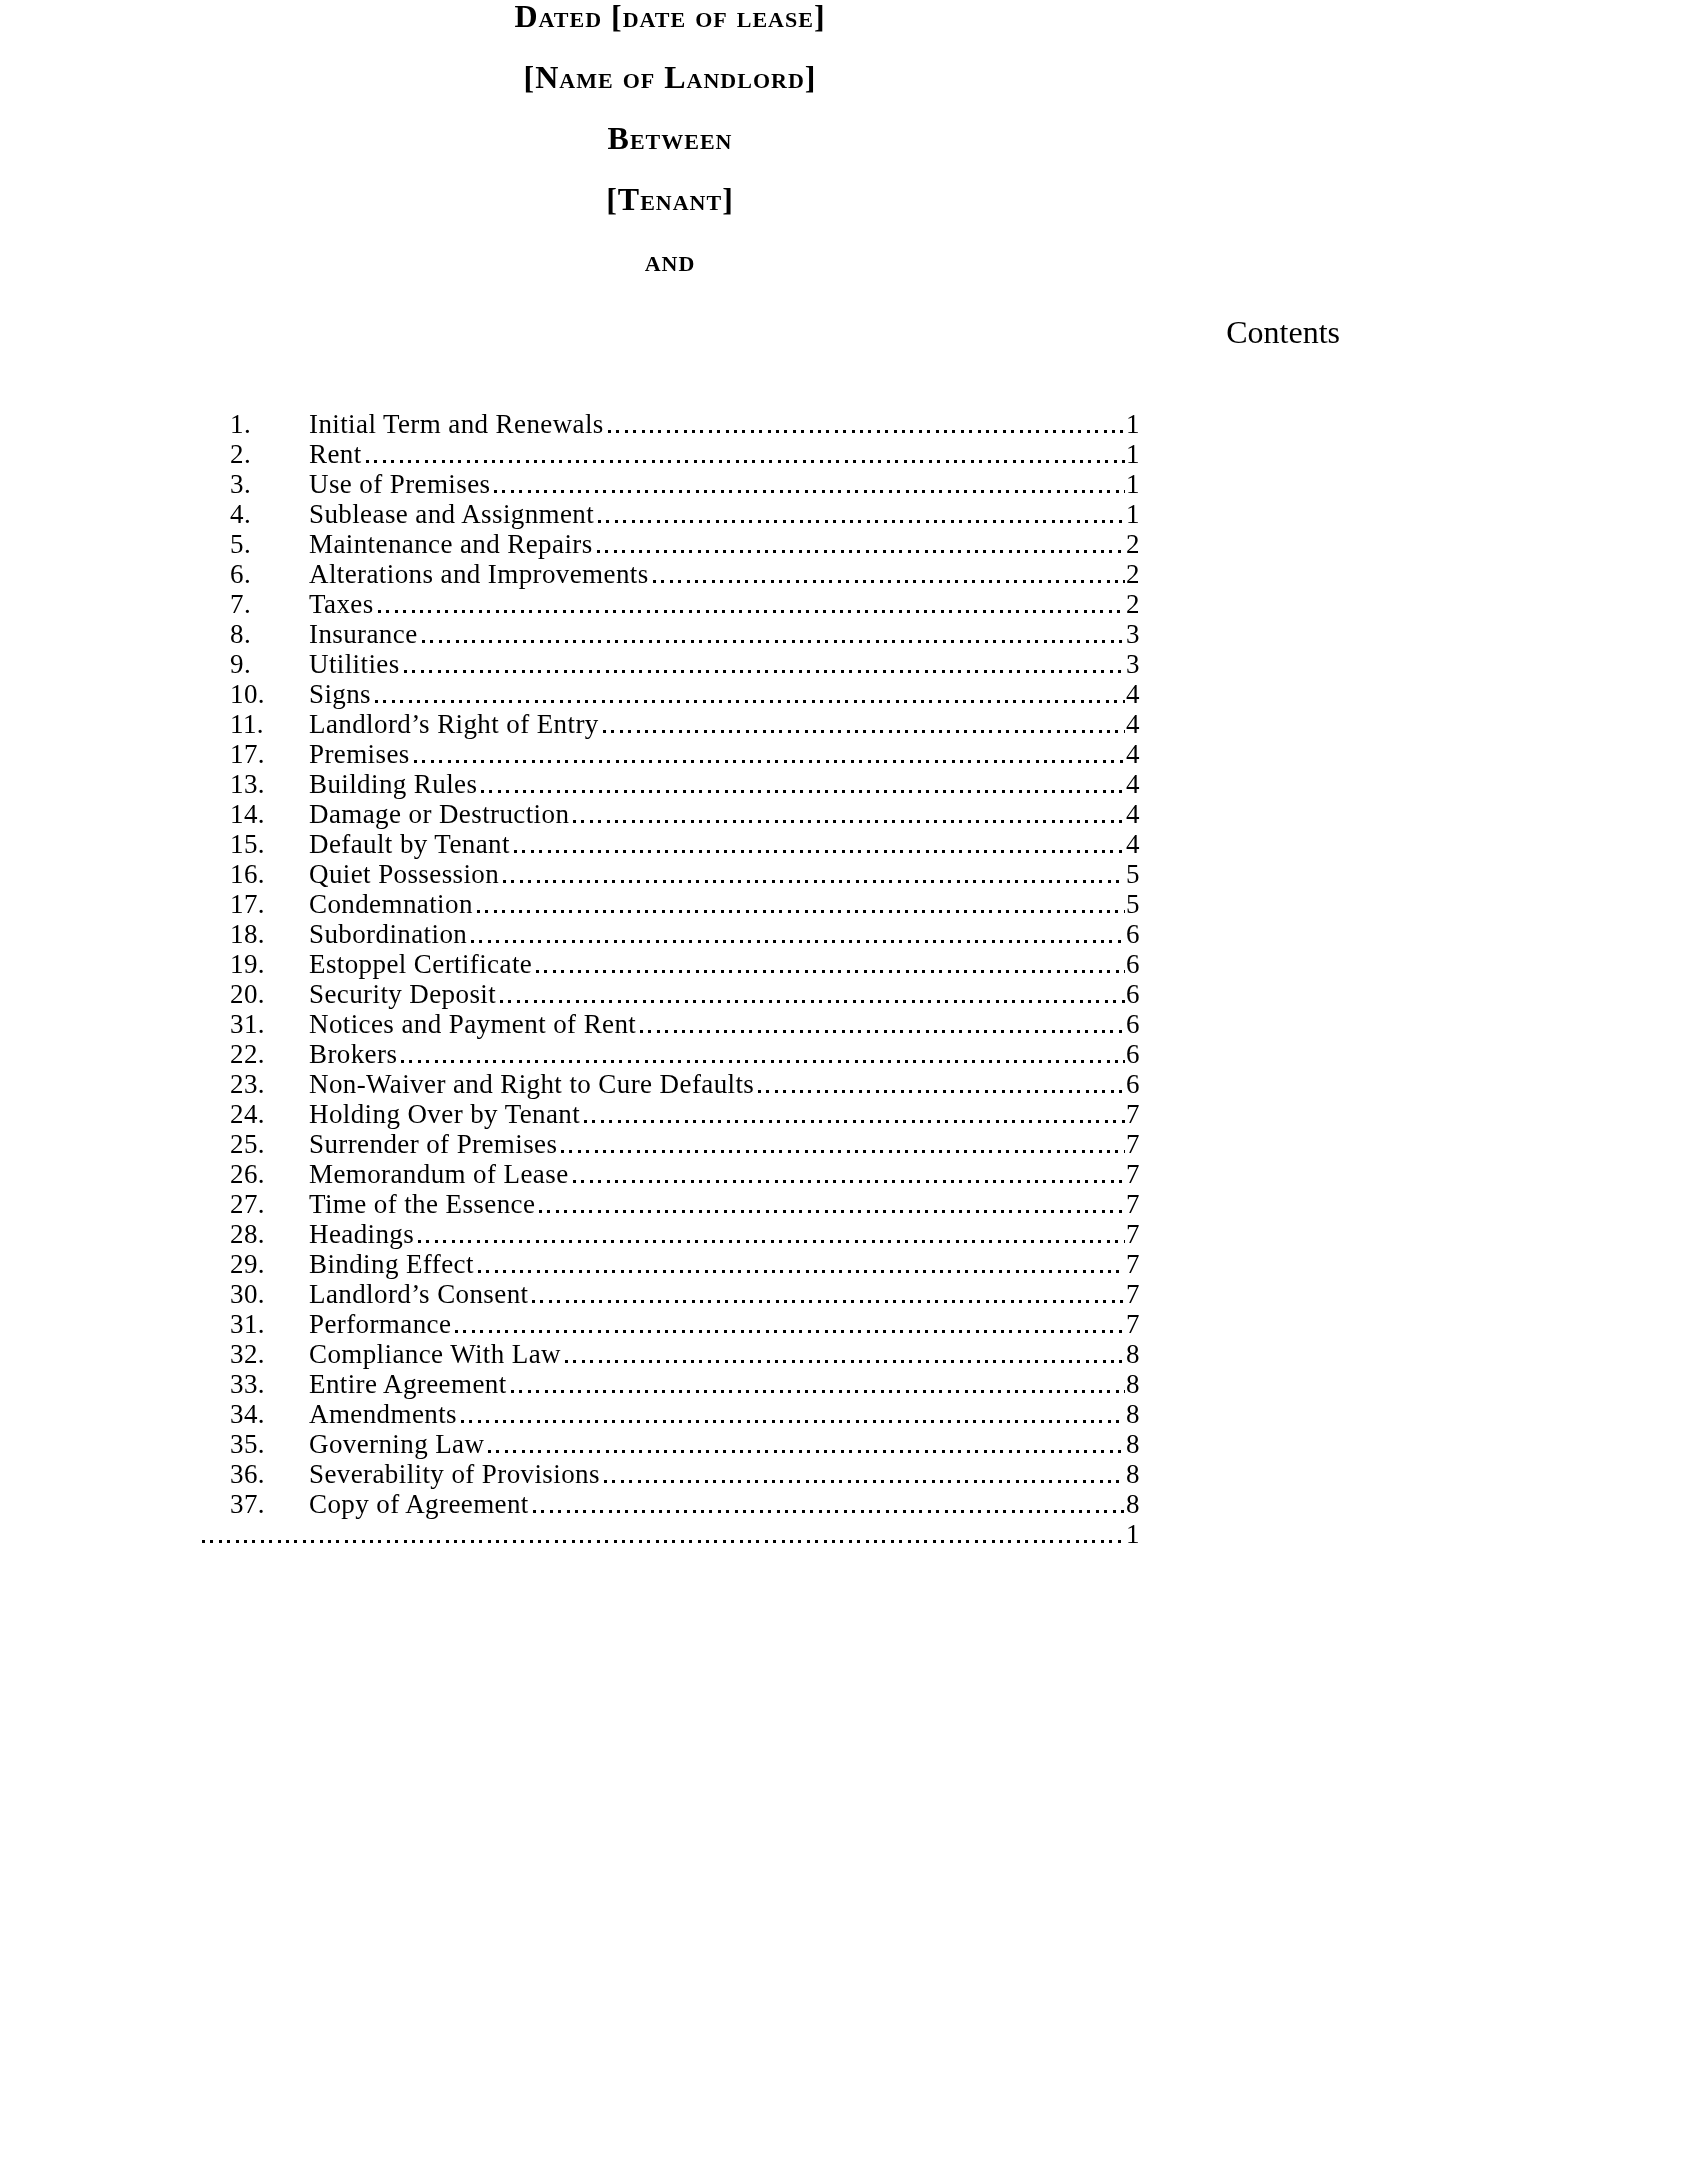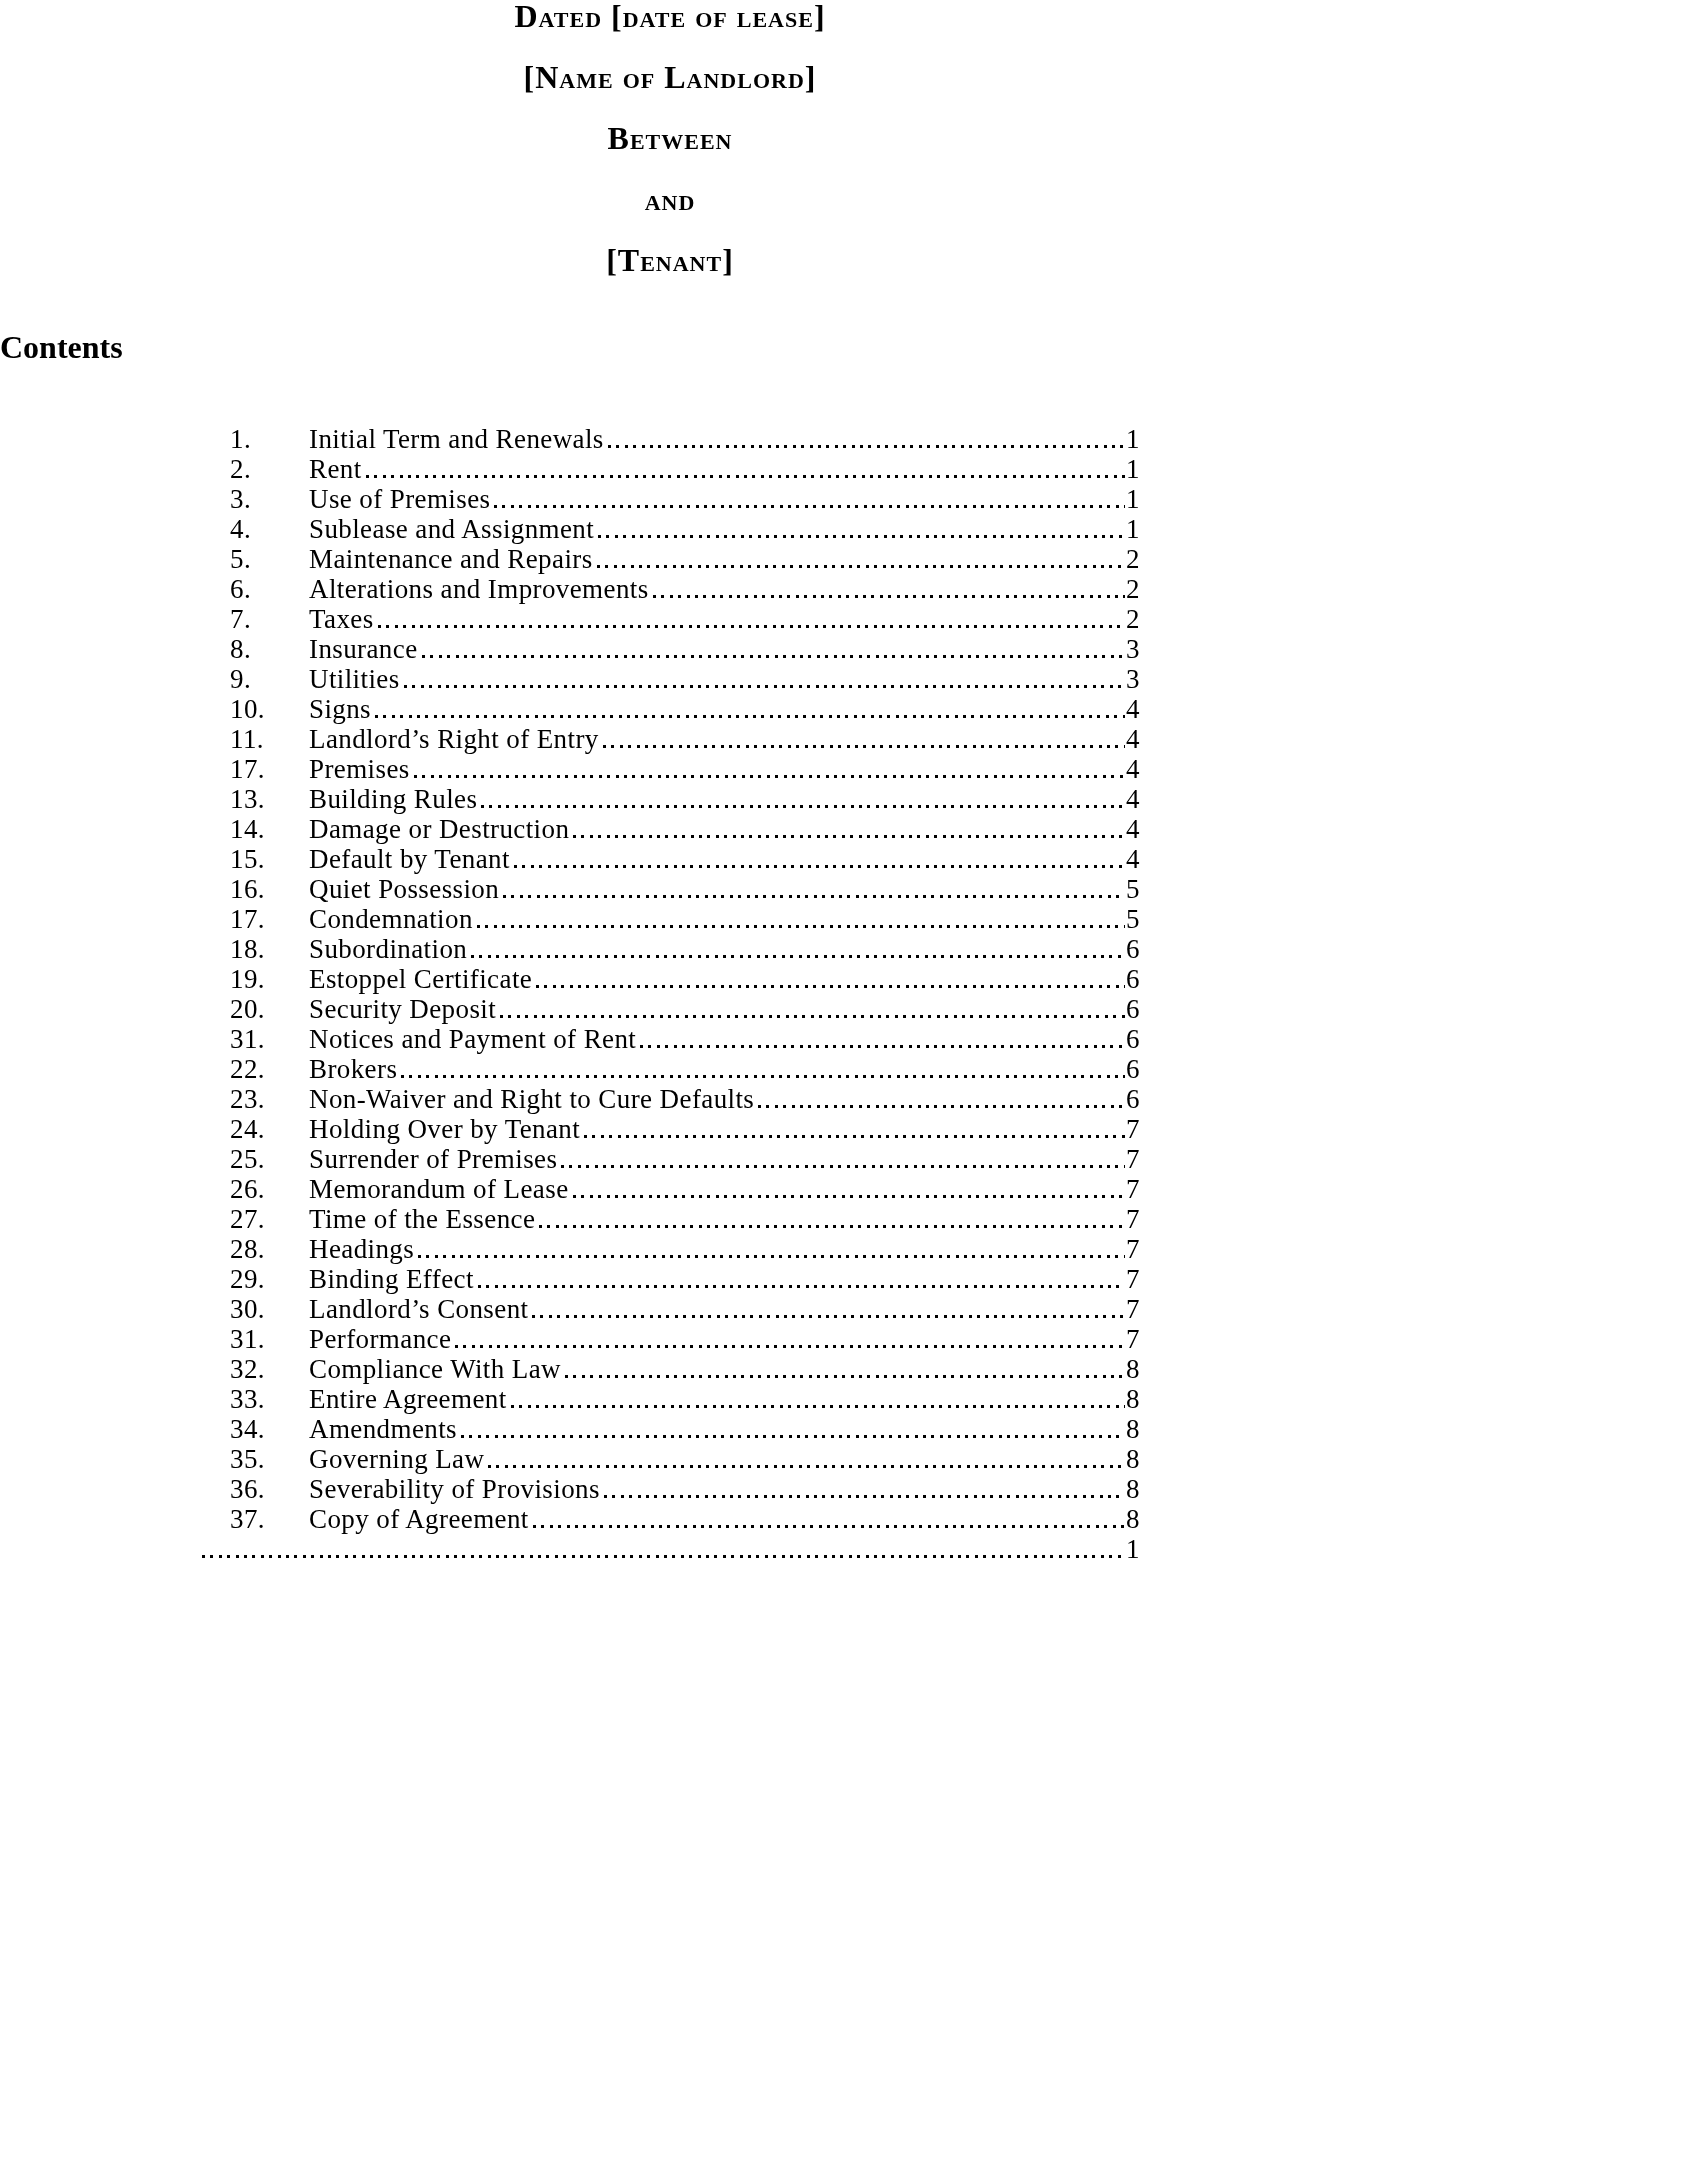--- a/index.html
+++ b/index.html
@@ -18,25 +18,25 @@
     text-align: center;
   }
   .hline {
     font-size: 32px;
     line-height: 61px;
     font-weight: 700;
     font-variant: small-caps;
     letter-spacing: 1px;
   }
   .contents-heading {
-    margin-top: 36px;
-    text-align: left;
+    margin-top: 21px;
+    text-align: right;
     font-size: 32px;
     line-height: 40px;
-    font-weight: 700;
+    font-weight: 400;
   }
   .toc {
     margin: 57px 200px 0 198px; 
     font-size: 27px;
     letter-spacing: 0.4px;
   }
   .toc-row {
     display: flex;
     align-items: baseline;
     line-height: 30px;
@@ -67,22 +67,22 @@
 </style>
 </head>
 <body>
 
 <div class="page">
 
   <header class="doc-header">
     <div class="hline">Dated [date of lease]</div>
     <div class="hline">[Name of Landlord]</div>
     <div class="hline">Between</div>
+    <div class="hline">[Tenant]</div>
     <div class="hline">and</div>
-    <div class="hline">[Tenant]</div>
   </header>
 
   <h1 class="contents-heading">Contents</h1>
 
   <div class="toc">
     <div id="toc-rows">
   <div class="toc-row item">
     <span class="toc-num">1.</span>
     <span class="toc-title">Initial Term and Renewals</span>
     <span class="leader"></span>

